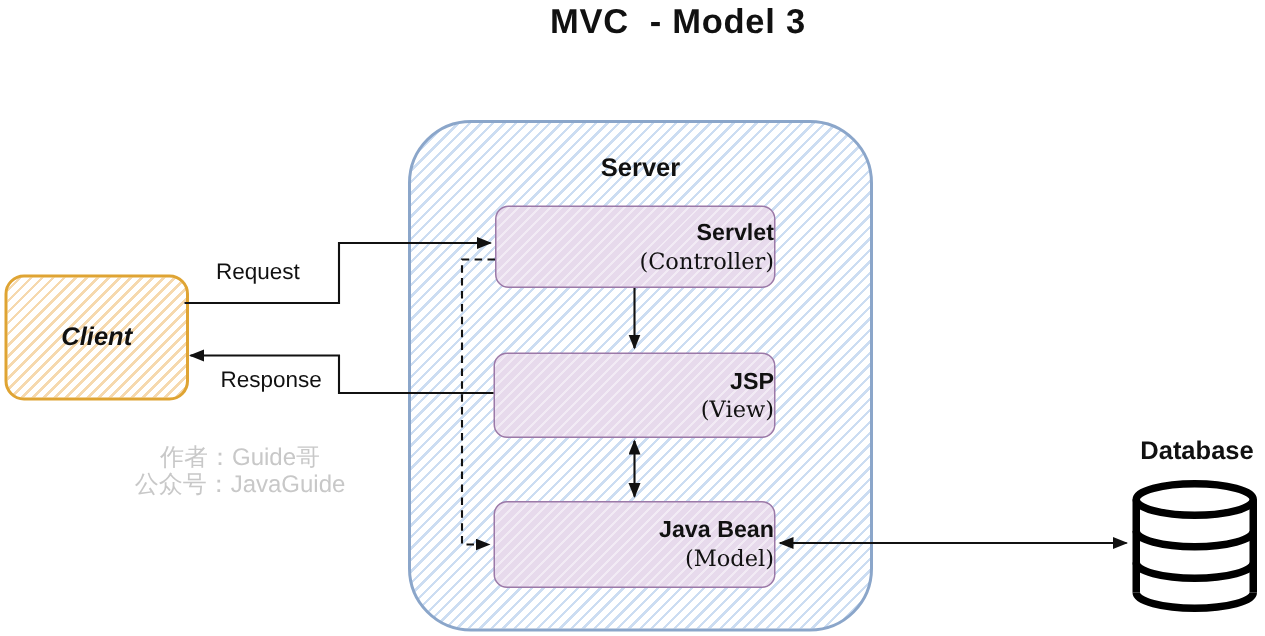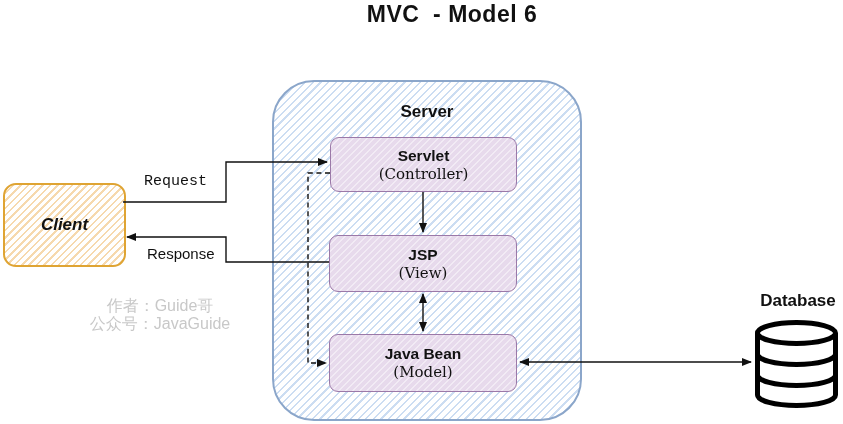--- a/index.html
+++ b/index.html
@@ -26,53 +26,53 @@
   }
   .server-label {
     position:absolute; left:0; top:20px; width:100%;
     text-align:center; font-weight:bold; font-size:17px;
   }
   .component {
     position:absolute; box-sizing:border-box;
     border:1.5px solid var(--component-border); border-radius:9px;
     background-color:var(--component-fill);
     background-image:repeating-linear-gradient(135deg, rgba(255,255,255,.45) 0px, rgba(255,255,255,.45) 1.4px, rgba(255,255,255,0) 1.4px, rgba(255,255,255,0) 5px);
-    display:flex; flex-direction:column; align-items:center; justify-content:center;
+    display:flex; flex-direction:column; align-items:flex-end; justify-content:center;
     text-align:center;
   }
   #servlet-box  { left:330px; top:137px; width:187px; height:55px; }
   #jsp-box      { left:329px; top:235px; width:188px; height:57px; }
   #javabean-box { left:329px; top:334px; width:188px; height:58px; }
   .comp-name { font-weight:bold; font-size:15.5px; line-height:19px; }
   .comp-role { font-family:"DejaVu Serif", serif; font-size:15px; line-height:19px; }
   .db-label {
     position:absolute; left:750px; top:291px; width:96px;
     text-align:center; font-weight:bold; font-size:17px;
   }
   .db-icon { position:absolute; left:753px; top:320px; }
   .db-icon path, .db-icon ellipse { stroke:#000; stroke-width:5; fill:none; }
   .flow-label { position:absolute; font-size:15px; background:transparent; }
-  #request-label  { left:144px; top:173px;font-family:Liberation Mono, monospace; }
+  #request-label  { left:144px; top:173px; }
   #response-label { left:147px; top:245px; }
   .watermark {
     position:absolute; left:160px; top:297px; transform:translateX(-50%);
     text-align:center; color:var(--watermark); font-size:16px; line-height:18px;
     white-space:nowrap;
   }
   .arrows { position:absolute; left:0; top:0; pointer-events:none; }
   .arrows path { stroke:var(--arrow); stroke-width:1.4; fill:none; }
   .arrows path.dashed { stroke-dasharray:5 3.6; }
   .arrows marker path { fill:var(--arrow); stroke:none; stroke-width:0; }
 </style>
 </head>
 <body>
 
 <div class="canvas">
 
-  <h1 class="title">MVC  - Model 6</h1>
+  <h1 class="title">MVC  - Model 3</h1>
 
   <div class="client-box">
     <span class="client-label">Client</span>
   </div>
 
   <div class="server-box">
     <div class="server-label">Server</div>
   </div>
 
   <div class="component" id="servlet-box">

